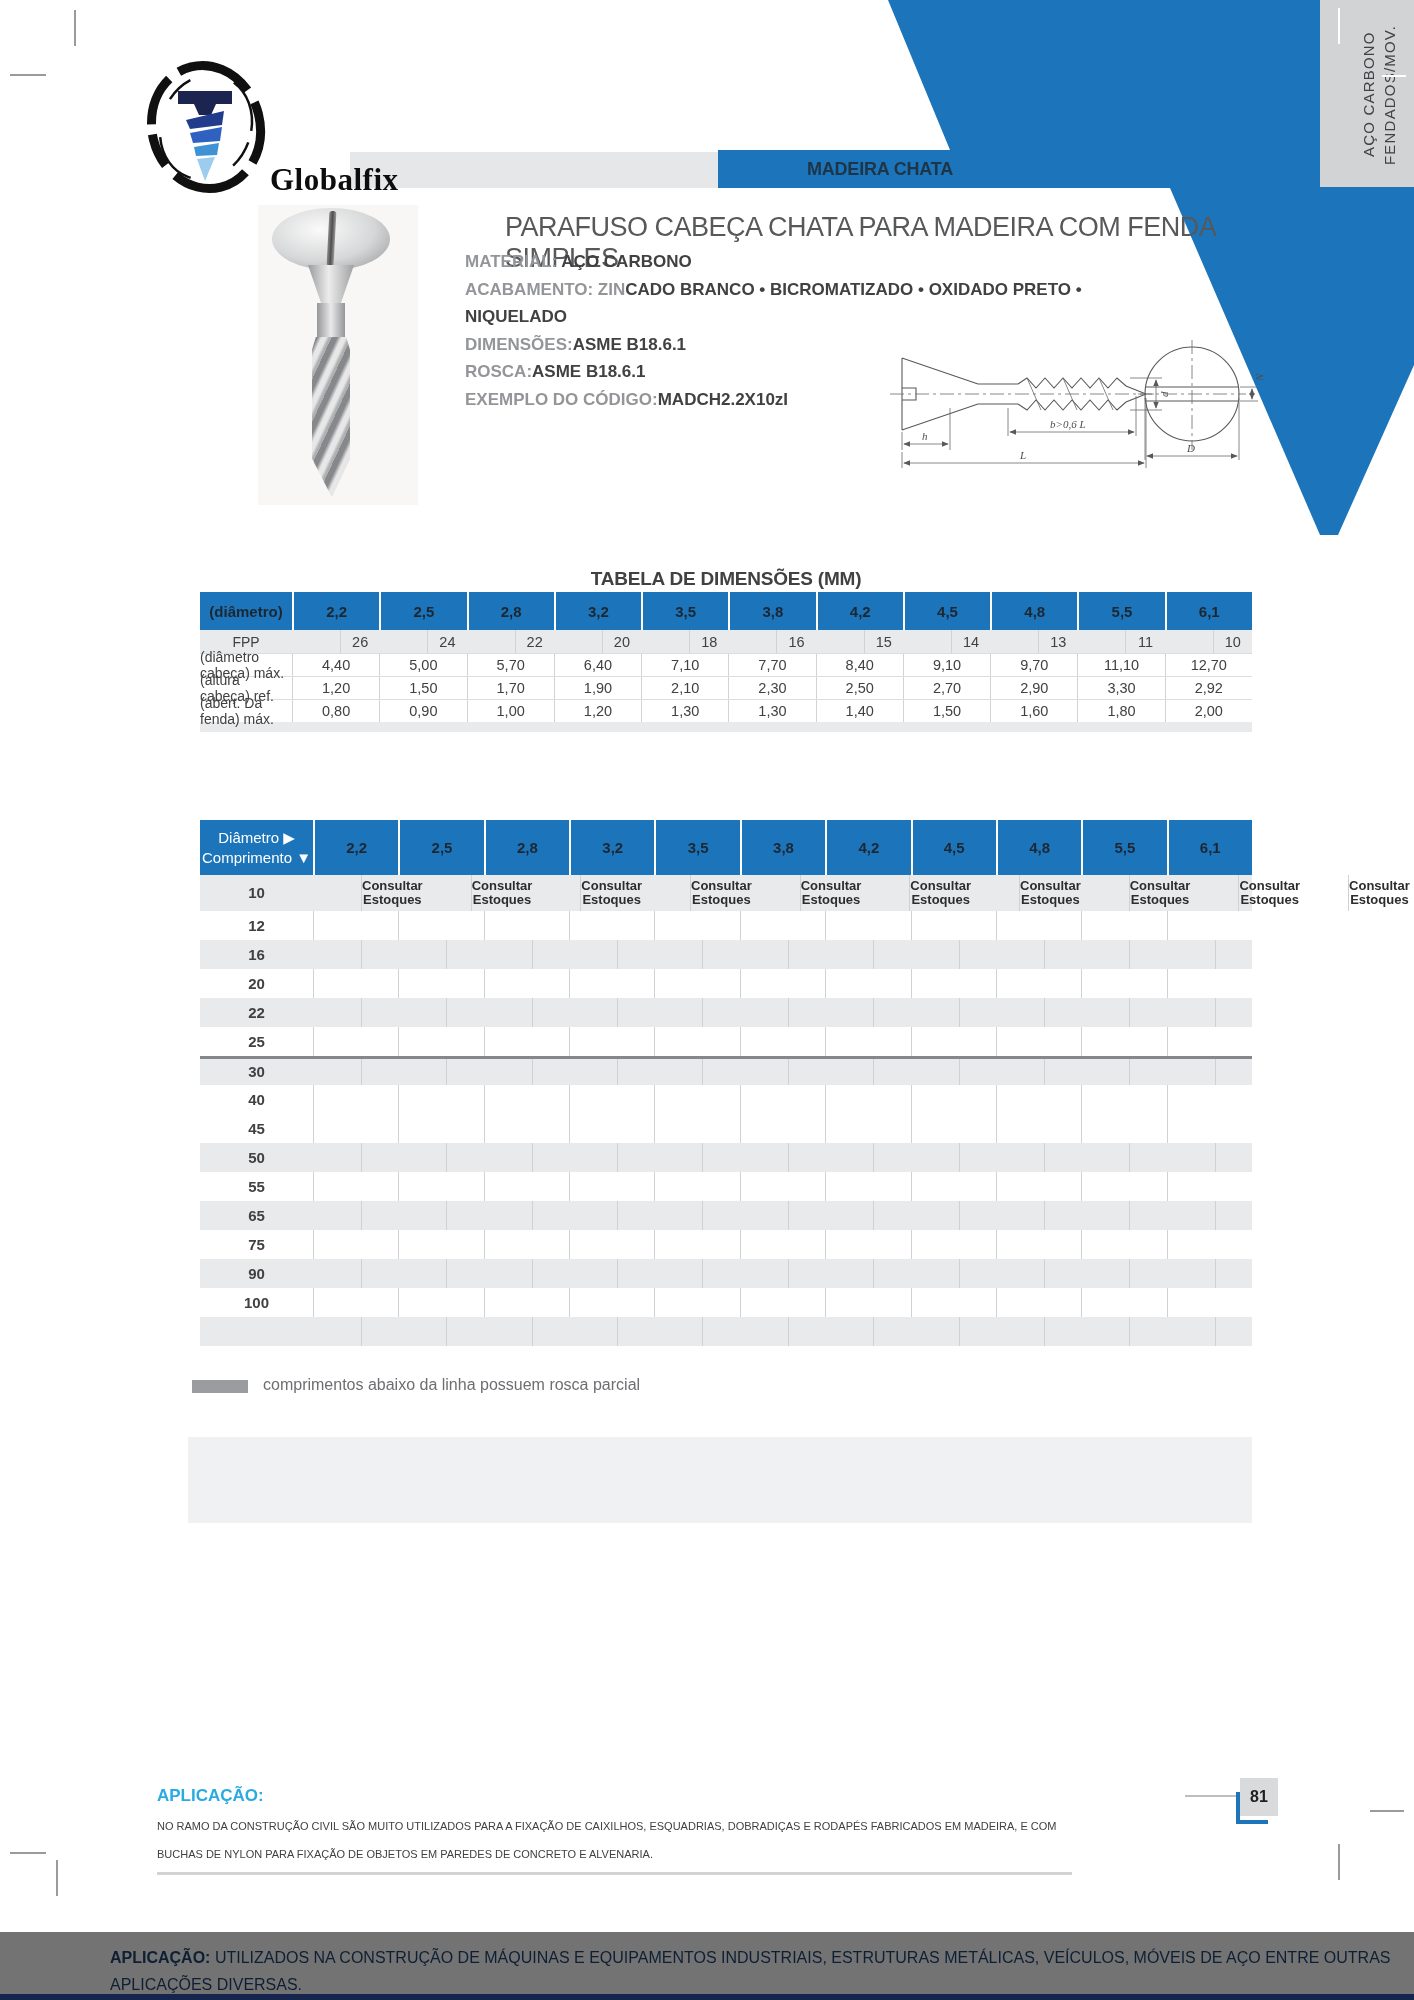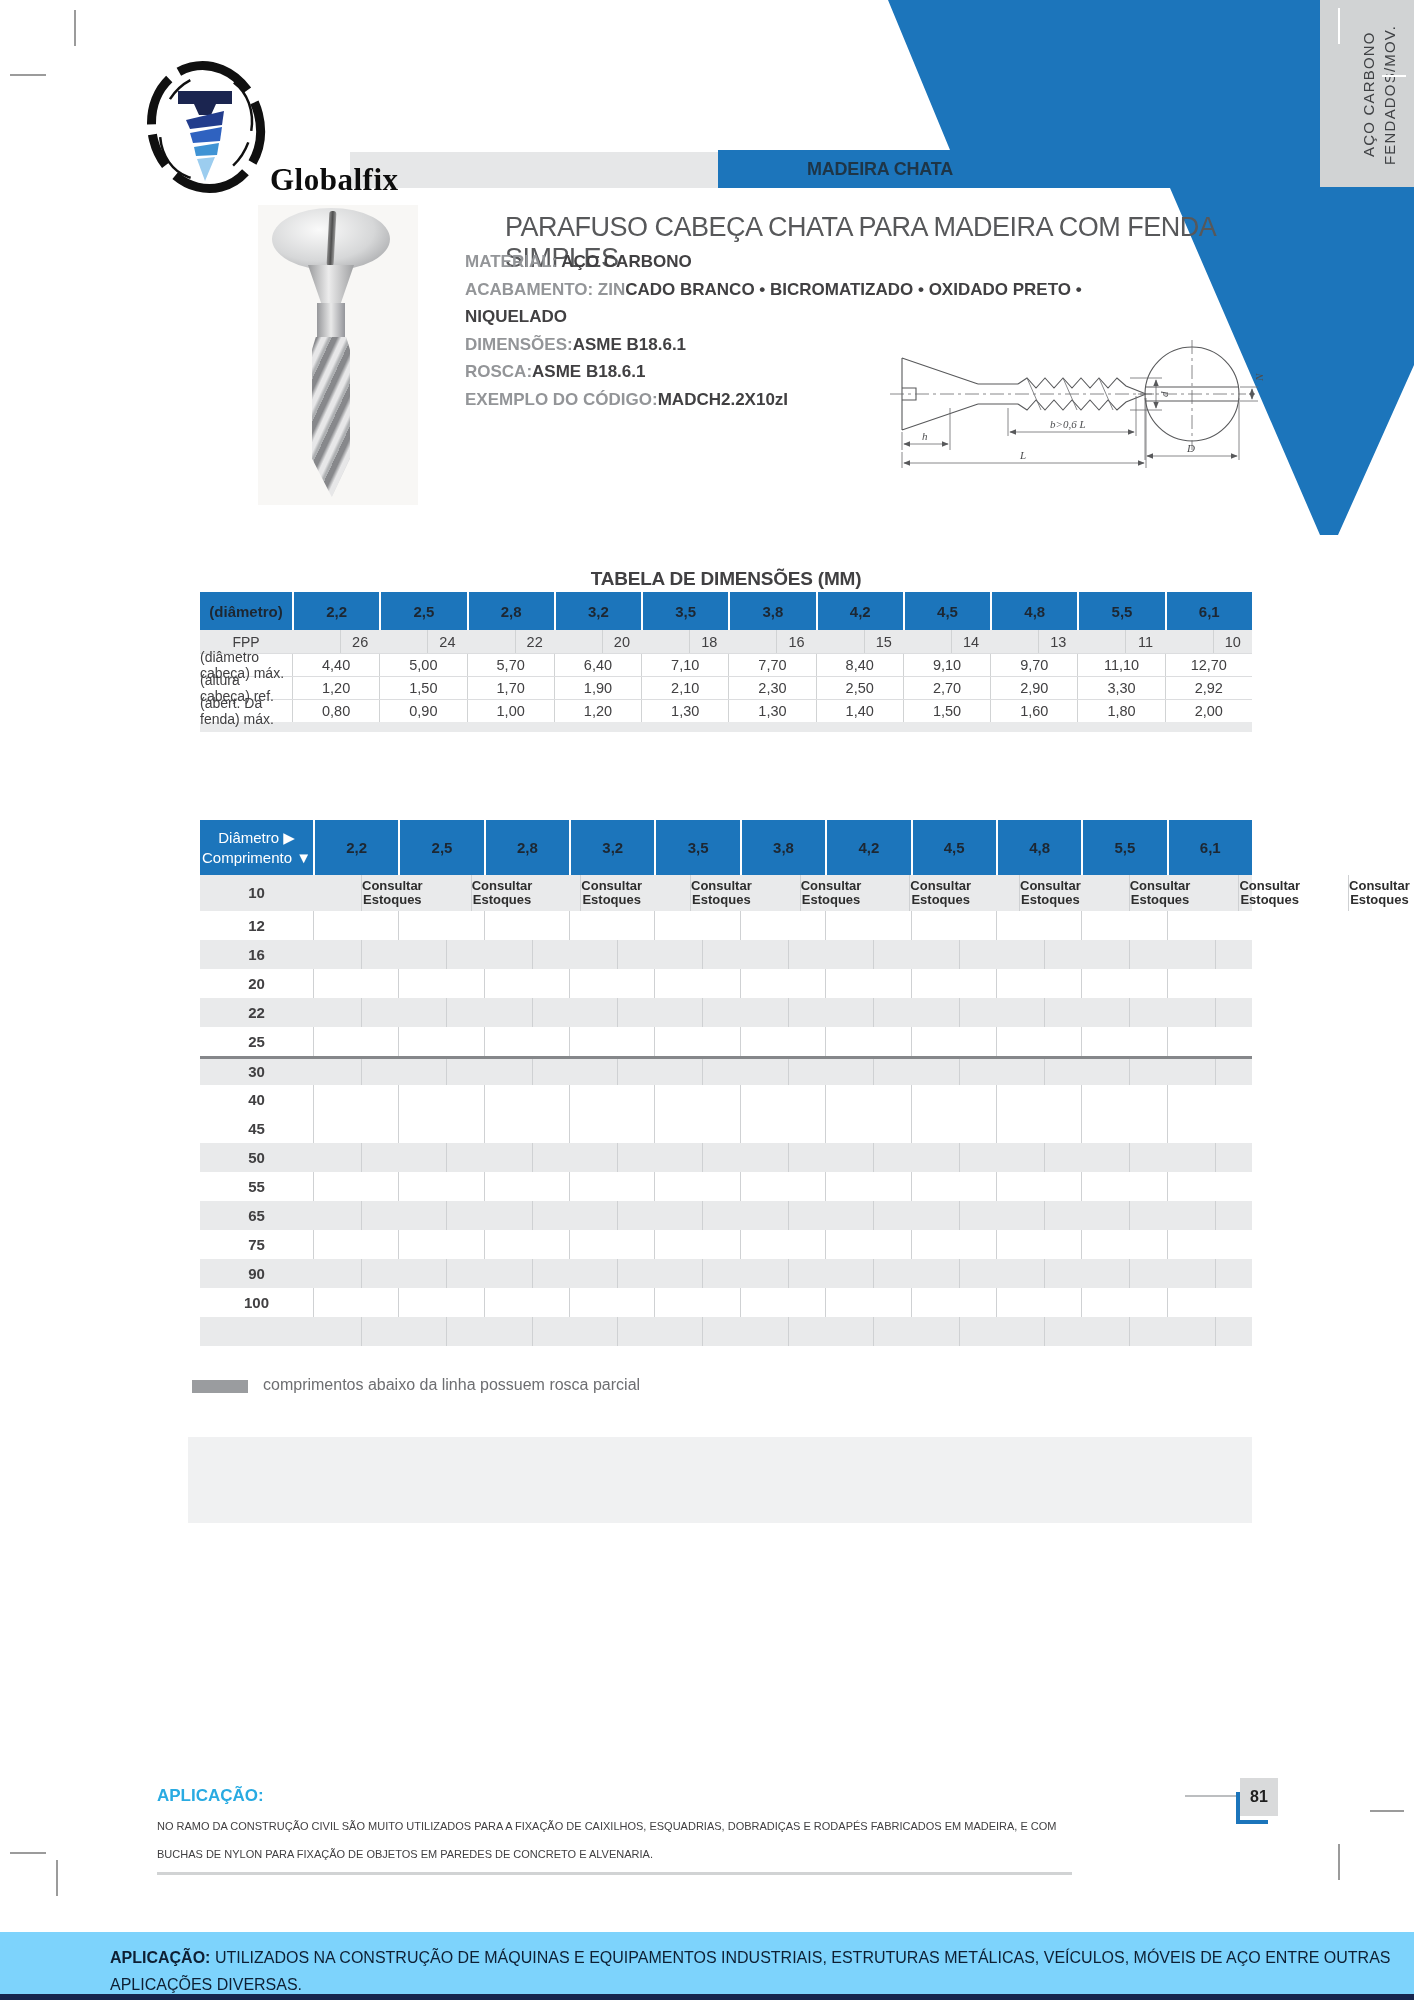--- a/index.html
+++ b/index.html
@@ -96,21 +96,21 @@
   .app-rule { left:157px; top:1872px; width:915px; height:3px; background:#d1d3d4; }
 
   
   .pn-line { left:1185px; top:1795px; width:55px; height:2px; background:#bcbec0; }
   .pn-box { left:1240px; top:1778px; width:38px; height:38px; background:#d9dadb;
             display:flex; align-items:center; justify-content:center; font-size:16px; font-weight:bold; color:#1f1f1f; }
   .pn-blue-v { left:1236px; top:1792px; width:4px; height:32px; background:#1c75bb; }
   .pn-blue-h { left:1236px; top:1820px; width:32px; height:4px; background:#1c75bb; }
 
   
-  .footer { left:0; top:1932px; width:1414px; height:68px; background:#7dd3fc; z-index:5;
+  .footer { left:0; top:1932px; width:1414px; height:68px; background:#737373; z-index:5;
             padding:12px 16px 0 110px; font-size:16px; color:#0e1f33; line-height:27px; }
   .footer b { font-weight:bold; }
   .footer-strip { left:0; top:1994px; width:1414px; height:6px; background:#16254d; z-index:6; }
 </style>
 </head>
 <body>
 
 <svg id="band-svg" class="abs" viewBox="0 0 1414 570" xmlns="http://www.w3.org/2000/svg">
   <path d="M888,0 L1414,0 L1414,365 L1338,535 L1320,535 L1170,188 L950,150 Z" fill="#1c75bb"></path>
 </svg>

